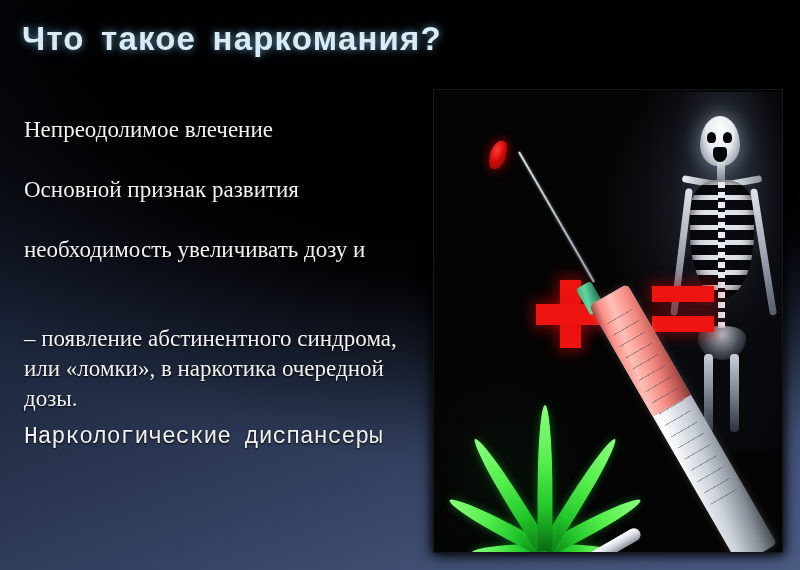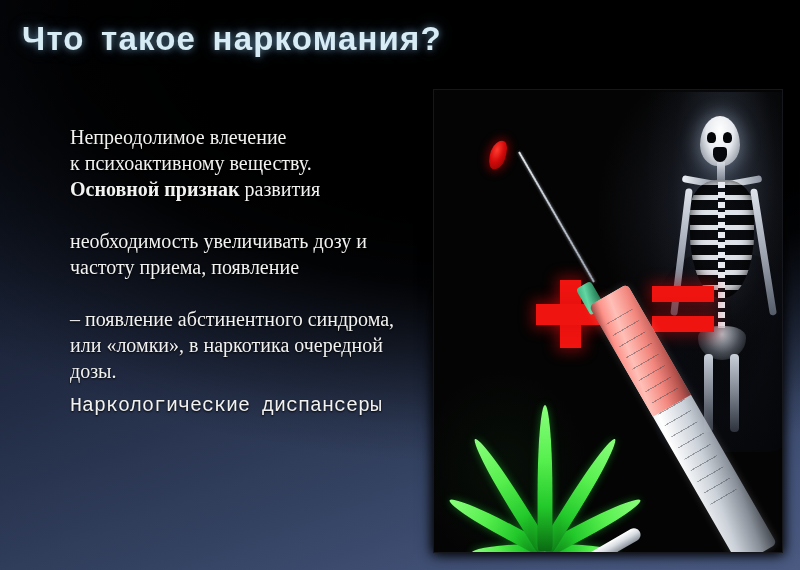--- a/index.html
+++ b/index.html
@@ -37,31 +37,30 @@
       0 0 7px rgba(150,200,235,0.55),
       0 0 16px rgba(90,150,200,0.35),
       1px 1px 2px rgba(0,0,0,0.9);
     white-space: nowrap;
   }
 
   
   #text-col {
     position: absolute;
     left: 24px;
-    top: 124px;
+    top: 115px;
     width: 400px;
     color: #f2f2f0;
-    font-size: 20px;
+    font-size: 23px;
     line-height: 1.30;
     text-shadow: 0 1px 2px rgba(0,0,0,0.95);
-    margin-left: 46px;
   }
   #text-col p { margin: 0 0 0 0; }
   .gap { margin-top: 9px !important; font-family: Liberation Mono, monospace; }
-  .strong { font-weight: bold; }
+  .strong { font-weight: normal; }
   .link {
     color: #b8905f;
     text-decoration: underline;
     text-underline-offset: 1px;
     cursor: pointer;
   }
 
   
   #photo {
     position: absolute;
@@ -279,25 +278,25 @@
 <body>
 
 <div id="slide">
 
   <div id="title">Что такое наркомания?</div>
 
   <div id="text-col">
 
     <p>
       <span>Непреодолимое влечение</span><br>
-      <span>к психоактивному веществу.</span><br>
+      <br>
       <span class="strong">Основной признак</span><span> развития</span><br>
       <br>
       <span>необходимость увеличивать дозу и</span><br>
-      <span>частоту приема, появление</span><br>
+      <br>
       <br>
       <span>– появление абстинентного синдрома,</span><br>
       <span>или «ломки», в наркотика очередной</span><br>
       <span>дозы.</span>
     </p>
 
     <p class="gap">Наркологические диспансеры</p>
 
 
   </div>

